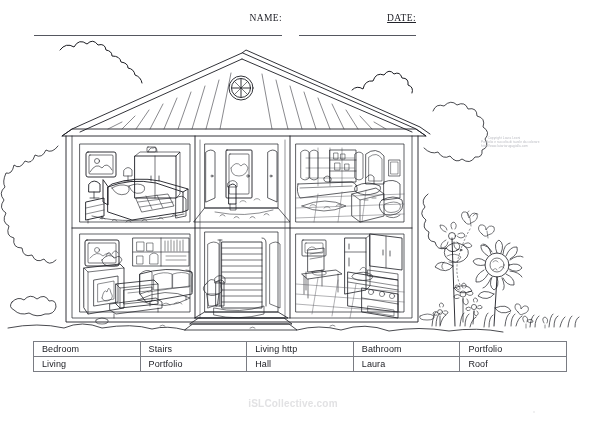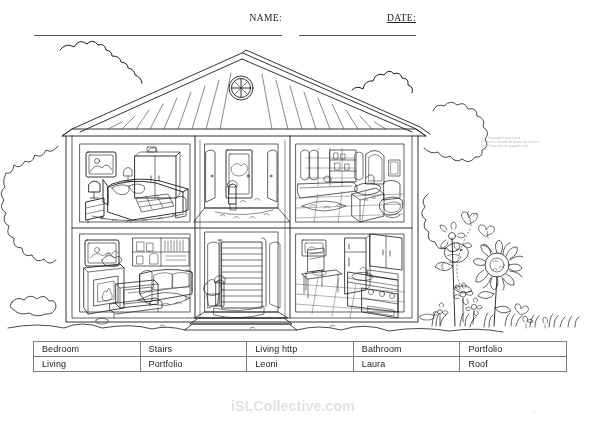--- a/index.html
+++ b/index.html
@@ -108,21 +108,21 @@
   
   .footer {
     position: absolute;
     left: 0;
     top: 398px;
     width: 600px;
     text-align: center;
     padding-right: 14px;
     box-sizing: border-box;
     font-family: "Liberation Sans", sans-serif;
-    font-size: 14px;
+    font-size: 10px;
     font-weight: bold;
     letter-spacing: 0.2px;
     color: #e2e2e4;
     user-select: none;
   }
   .footer-dot {
     position: absolute;
     left: 533px;
     top: 411px;
     width: 2px;
@@ -642,21 +642,21 @@
       <tr>
         <td>Bedroom</td>
         <td>Stairs</td>
         <td>Living http</td>
         <td>Bathroom</td>
         <td>Portfolio</td>
       </tr>
       <tr>
         <td>Living</td>
         <td>Portfolio</td>
-        <td>Leoni</td>
+        <td>Hall</td>
         <td>Laura</td>
         <td>Roof</td>
       </tr>
     </tbody>
   </table>
 
   <div class="footer">iSLCollective.com</div>
   <div class="footer-dot"></div>
 
 </div>

